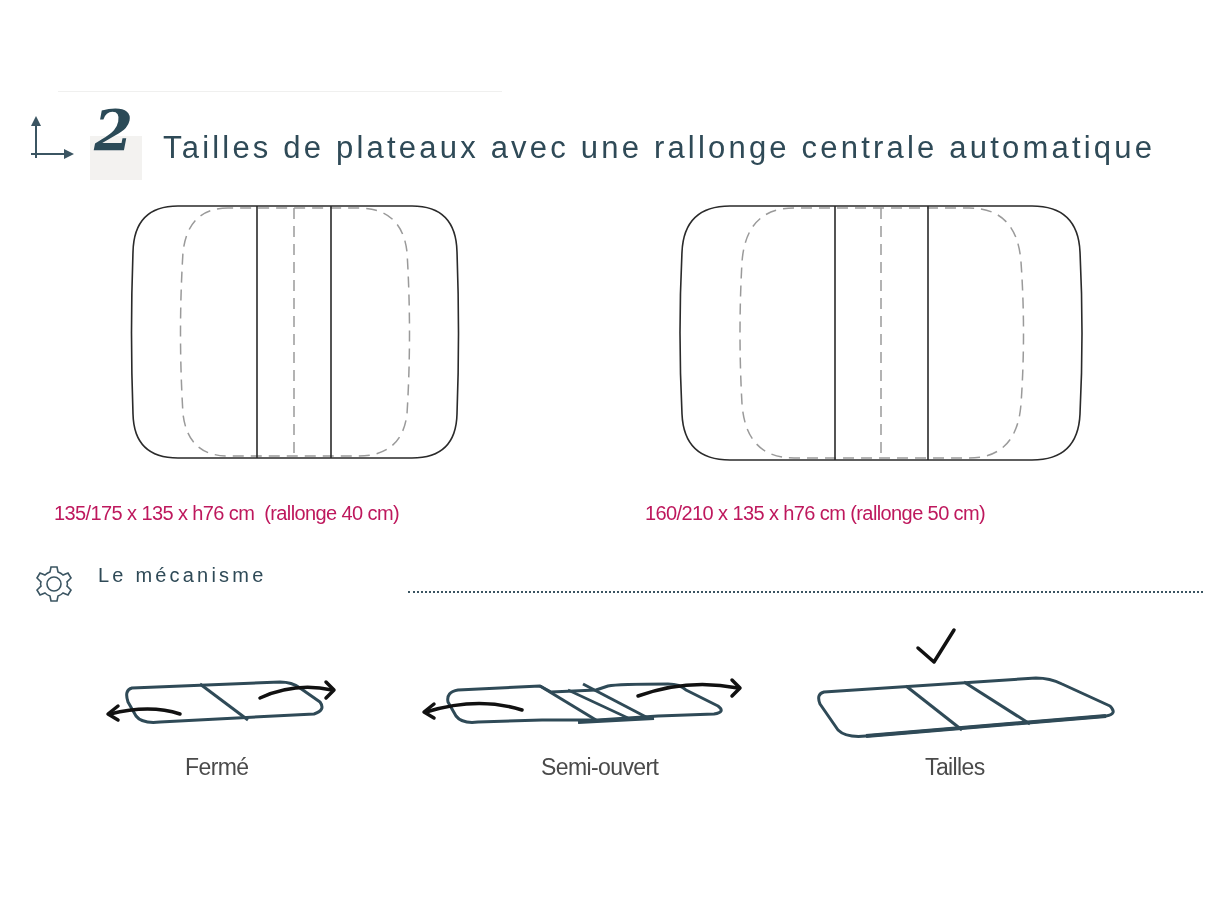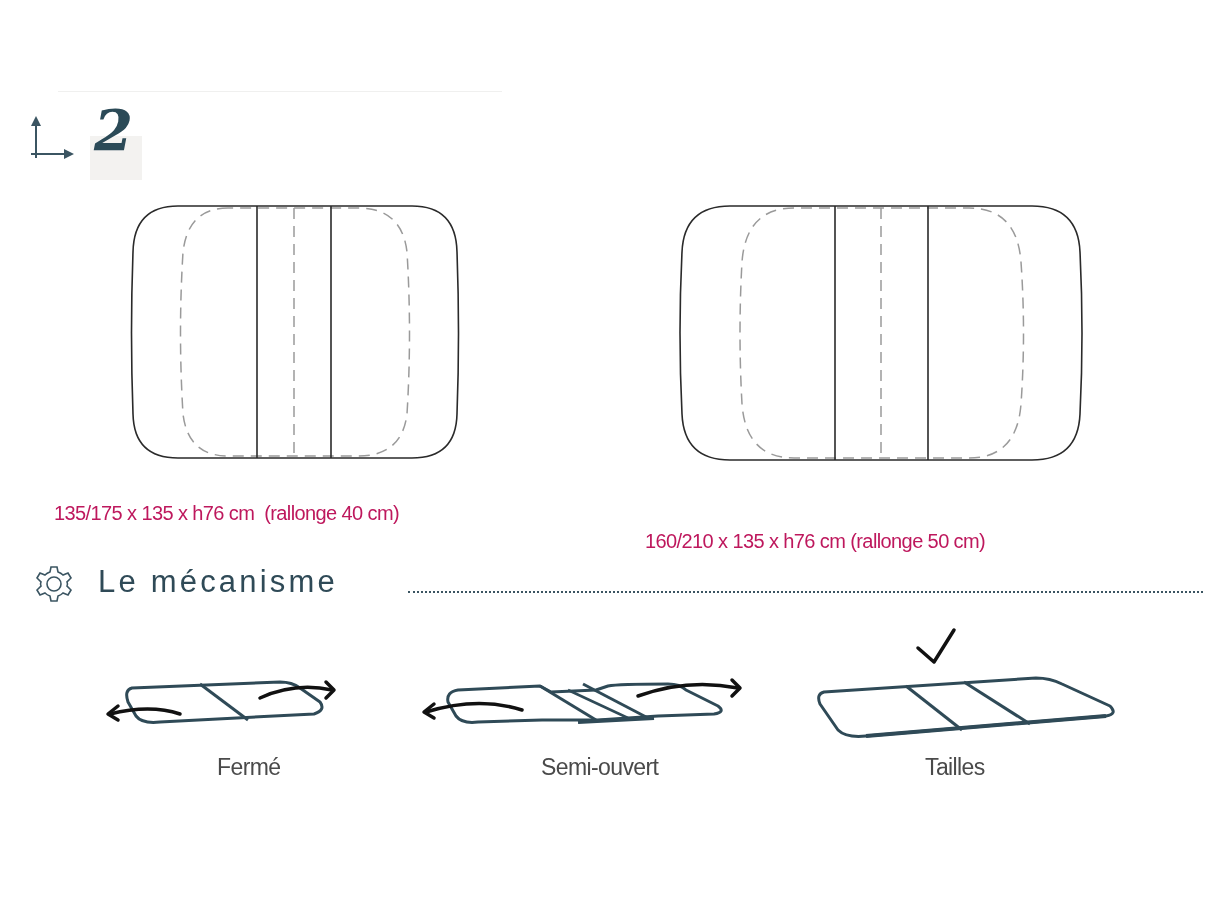--- a/index.html
+++ b/index.html
@@ -7,79 +7,80 @@
   .top-rule { position:absolute; left:58px; top:91px; width:444px; height:1px; background:#f0f0ef; }
   .section-header { position:absolute; left:28px; top:108px; height:72px; width:1186px; }
   .dims-icon { position:absolute; left:0; top:6px; width:48px; height:48px; }
   .num-box { position:absolute; left:62px; top:28px; width:52px; height:44px; background:#f3f2f0; }
   .num { position:absolute; left:66px; top:-6px; font-family:"DejaVu Serif", serif; font-style:italic; font-weight:bold; font-size:56px; color:#2b4a57; line-height:1; }
   .title { position:absolute; left:135px; top:22px; font-size:31px; color:#2f4a57; letter-spacing:3.2px; white-space:nowrap; }
   .plan { position:absolute; }
   .caption { position:absolute; font-size:20px; color:#be185d; white-space:pre; letter-spacing:-0.6px; }
   .mech-header { position:absolute; left:34px; top:562px; height:44px; }
   .gear-icon { position:absolute; left:0; top:2px; width:40px; height:40px; }
-  .mech-title { position:absolute; left:64px; top:2px; font-size:31px; color:#2f4a57; letter-spacing:3.2px; white-space:nowrap; }
+  .mech-title { position:absolute; left:64px; top:2px; font-size:20px; color:#2f4a57; letter-spacing:3.2px; white-space:nowrap; }
   .dotted { position:absolute; left:408px; top:591px; width:795px; height:0; border-top:2px dotted #3b5562; }
   .state { position:absolute; }
   .state-label { position:absolute; font-size:23px; color:#4a4a4a; white-space:nowrap; letter-spacing:-0.6px; }
 </style>
 </head>
 <body>
 
 <div class="top-rule"></div>
 
 <div class="section-header">
   <svg class="dims-icon" viewBox="0 0 48 48">
     <line x1="8" y1="8" x2="8" y2="44" stroke="#3b5562" stroke-width="2"></line>
     <polygon points="8,2 3,12 13,12" fill="#3b5562"></polygon>
     <line x1="3" y1="40" x2="40" y2="40" stroke="#3b5562" stroke-width="2"></line>
     <polygon points="46,40 36,35 36,45" fill="#3b5562"></polygon>
   </svg>
   <div class="num-box"></div>
   <div class="num">2</div>
+  <div class="title">Tailles de plateaux avec une rallonge centrale automatique</div>
 </div>
 
 <svg class="plan" style="left:128px;top:202px;" width="334" height="262" viewBox="0 0 334 262">
   <path d="M50,4 L284,4 Q328,4 329,50 Q332,131 329,212 Q328,256 284,256 L50,256 Q6,256 5,212 Q2,131 5,50 Q6,4 50,4 Z" fill="none" stroke="#2a2a2a" stroke-width="1.6"></path>
   <path d="M100,6 Q60,6 55,50 Q50,131 55,212 Q60,254 100,254 L230,254 Q274,254 279,212 Q284,131 279,50 Q274,6 230,6 Z" fill="none" stroke="#9a9a9a" stroke-width="1.5" stroke-dasharray="11,7"></path>
   <line x1="129" y1="4" x2="129" y2="256" stroke="#2a2a2a" stroke-width="1.6"></line>
   <line x1="203" y1="4" x2="203" y2="256" stroke="#2a2a2a" stroke-width="1.6"></line>
   <line x1="166" y1="6" x2="166" y2="254" stroke="#9a9a9a" stroke-width="1.5" stroke-dasharray="11,7"></line>
 </svg>
 <div class="caption" style="left:54px;top:502px;">135/175 x 135 x h76 cm  (rallonge 40 cm)</div>
 
 <svg class="plan" style="left:674px;top:202px;" width="414" height="262" viewBox="0 0 414 262">
   <path d="M56,4 L358,4 Q404,4 406,50 Q410,131 406,212 Q404,258 358,258 L56,258 Q10,258 8,212 Q4,131 8,50 Q10,4 56,4 Z" fill="none" stroke="#2a2a2a" stroke-width="1.6"></path>
   <path d="M120,6 Q72,6 68,60 Q64,131 68,202 Q72,256 120,256 L295,256 Q343,256 347,202 Q352,131 347,60 Q343,6 295,6 Z" fill="none" stroke="#9a9a9a" stroke-width="1.5" stroke-dasharray="11,7"></path>
   <line x1="161" y1="4" x2="161" y2="258" stroke="#2a2a2a" stroke-width="1.6"></line>
   <line x1="254" y1="4" x2="254" y2="258" stroke="#2a2a2a" stroke-width="1.6"></line>
   <line x1="207" y1="6" x2="207" y2="256" stroke="#9a9a9a" stroke-width="1.5" stroke-dasharray="11,7"></line>
 </svg>
-<div class="caption" style="left:645px;top:530px;text-align:right;">160/210 x 135 x h76 cm (rallonge 50 cm)</div>
+<div class="caption" style="left:645px;top:502px;text-align:right;">160/210 x 135 x h76 cm (rallonge 50 cm)</div>
 
 <div class="mech-header">
   <svg class="gear-icon" viewBox="0 0 40 40">
     <g fill="none" stroke="#3b5562" stroke-width="1.6">
       <path d="M17,3 L23,3 L24,8 Q27,9 29,11 L34,9 L37,14 L33,18 Q34,20 33,22 L37,26 L34,31 L29,29 Q27,31 24,32 L23,37 L17,37 L16,32 Q13,31 11,29 L6,31 L3,26 L7,22 Q6,20 7,18 L3,14 L6,9 L11,11 Q13,9 16,8 Z"></path>
       <circle cx="20" cy="20" r="7"></circle>
     </g>
   </svg>
   <div class="mech-title">Le mécanisme</div>
 </div>
 <div class="dotted"></div>
 
 <svg class="state" style="left:100px;top:676px;" width="240" height="70" viewBox="0 0 240 70">
   <path d="M32,12 L180,6 Q192,6 200,12 L220,26 Q226,34 214,38 L60,46 Q42,48 36,40 L28,26 Q24,14 32,12 Z" fill="none" stroke="#2f4a57" stroke-width="3" stroke-linejoin="round"></path>
   <line x1="100" y1="8" x2="148" y2="44" stroke="#2f4a57" stroke-width="3"></line>
   <path d="M80,38 Q50,28 10,38" fill="none" stroke="#111" stroke-width="3.5" stroke-linecap="round"></path>
   <path d="M18,30 L8,38 L18,44" fill="none" stroke="#111" stroke-width="3.5" stroke-linecap="round" stroke-linejoin="round"></path>
   <path d="M160,22 Q195,6 232,14" fill="none" stroke="#111" stroke-width="3.5" stroke-linecap="round"></path>
   <path d="M226,6 L234,14 L226,22" fill="none" stroke="#111" stroke-width="3.5" stroke-linecap="round" stroke-linejoin="round"></path>
 </svg>
-<div class="state-label" style="left:185px;top:754px;margin-left:32px;">Fermé</div>
+<div class="state-label" style="left:185px;top:754px;">Fermé</div>
 
 <svg class="state" style="left:418px;top:672px;" width="330" height="70" viewBox="0 0 330 70">
   <path d="M40,18 L122,14 L133,20 L178,18 L190,14 Q200,12 250,12 Q262,12 268,18 L300,34 Q308,40 296,42 L240,44 L180,48 L160,48 L124,48 L60,50 Q44,52 38,44 L30,30 Q28,20 40,18 Z" fill="none" stroke="#2f4a57" stroke-width="3" stroke-linejoin="round"></path>
   <line x1="122" y1="14" x2="178" y2="48" stroke="#2f4a57" stroke-width="3"></line>
   <line x1="150" y1="18" x2="210" y2="46" stroke="#2f4a57" stroke-width="2.5"></line>
   <line x1="165" y1="12" x2="230" y2="46" stroke="#2f4a57" stroke-width="3"></line>
   <path d="M160,50 L236,46" fill="none" stroke="#2f4a57" stroke-width="4"></path>
   <path d="M104,38 Q60,24 8,40" fill="none" stroke="#111" stroke-width="3.5" stroke-linecap="round"></path>
   <path d="M16,32 L6,40 L16,46" fill="none" stroke="#111" stroke-width="3.5" stroke-linecap="round" stroke-linejoin="round"></path>
   <path d="M220,24 Q270,6 320,16" fill="none" stroke="#111" stroke-width="3.5" stroke-linecap="round"></path>

